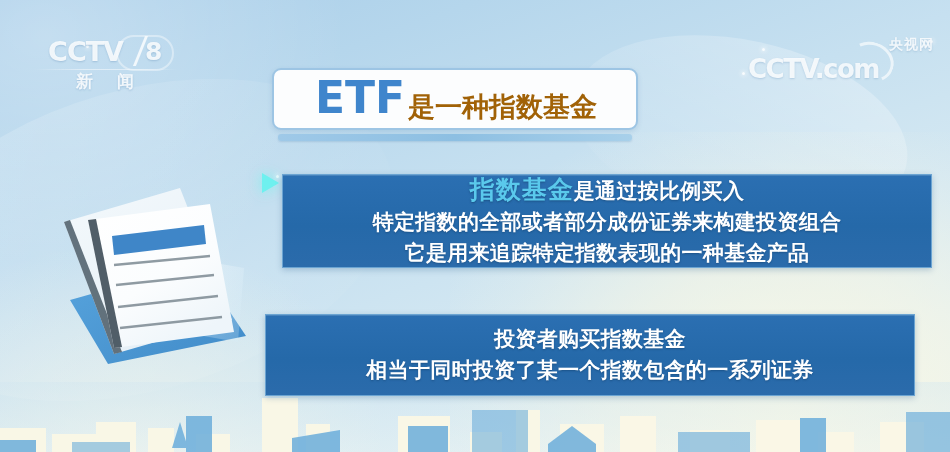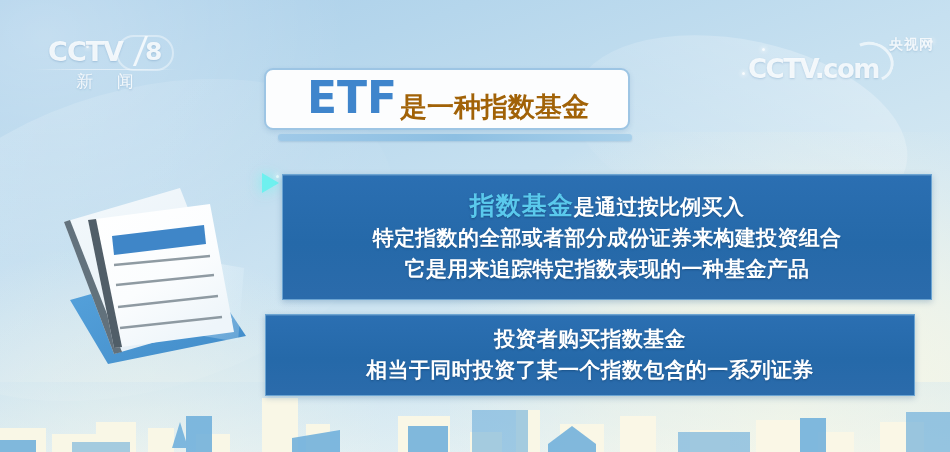--- a/index.html
+++ b/index.html
@@ -118,21 +118,21 @@
     position: absolute;
     left: 86px; top: 1px;
     width: 58px; height: 36px;
     border: 2px solid rgba(255,255,255,0.45);
     border-radius: 18px;
   }
   #cctv-logo .cctv-sub {
     margin-top: 2px;
     text-align: center;
     font-family: "DejaVu Sans", "Liberation Sans", sans-serif;
-    font-weight: 400;
+    font-weight: 700;
     font-size: 17px;
     letter-spacing: 9px;
     text-indent: 9px;
     color: rgba(255,255,255,0.92);
     text-shadow: 0 1px 2px rgba(120,160,195,0.5);
   }
   #cctv-logo .cctv-rule {
     position: absolute; left: 4px; top: 35px;
     width: 144px; height: 1px;
     background: linear-gradient(90deg, rgba(255,255,255,0) 0%, rgba(255,255,255,0.55) 35%, rgba(255,255,255,0.55) 65%, rgba(255,255,255,0) 100%);
@@ -169,21 +169,21 @@
     border: 3px solid rgba(255,255,255,0.75);
     border-radius: 50%;
     border-bottom-color: transparent;
     border-left-color: transparent;
     transform: rotate(18deg);
   }
 
   
   #title-banner {
     position: absolute;
-    left: 264px; top: 68px;
+    left: 272px; top: 68px;
     width: 366px; height: 62px;
     background: #fcfdfe;
     border: 2px solid #9dc5e4;
     border-radius: 9px;
     box-shadow: 0 2px 5px rgba(60,110,160,0.16);
     display: flex;
     align-items: center;
     justify-content: center;
     padding: 0 14px 2px 16px;
   }
@@ -232,21 +232,21 @@
     position: absolute;
     background: linear-gradient(180deg, #2b6fb2 0%, #2569a9 55%, #2b6bab 100%);
     border: 1px solid #6ba4d2;
     box-shadow: 0 2px 6px rgba(40,90,140,0.28),
                 inset 0 1px 0 rgba(255,255,255,0.14);
     display: flex;
     flex-direction: column;
     align-items: center;
     justify-content: center;
   }
-  #info-box-1 { left: 282px; top: 174px; width: 650px; height: 126px; }
+  #info-box-1 { left: 282px; top: 174px; width: 650px; height: 94px; }
   #info-box-2 { left: 265px; top: 314px; width: 650px; height: 82px; }
 
   .info-line {
     font-family: "DejaVu Sans", "Liberation Sans", sans-serif;
     font-weight: 700;
     font-size: 21px;
     line-height: 31px;
     color: #ffffff;
     white-space: nowrap;
     letter-spacing: 0.3px;

